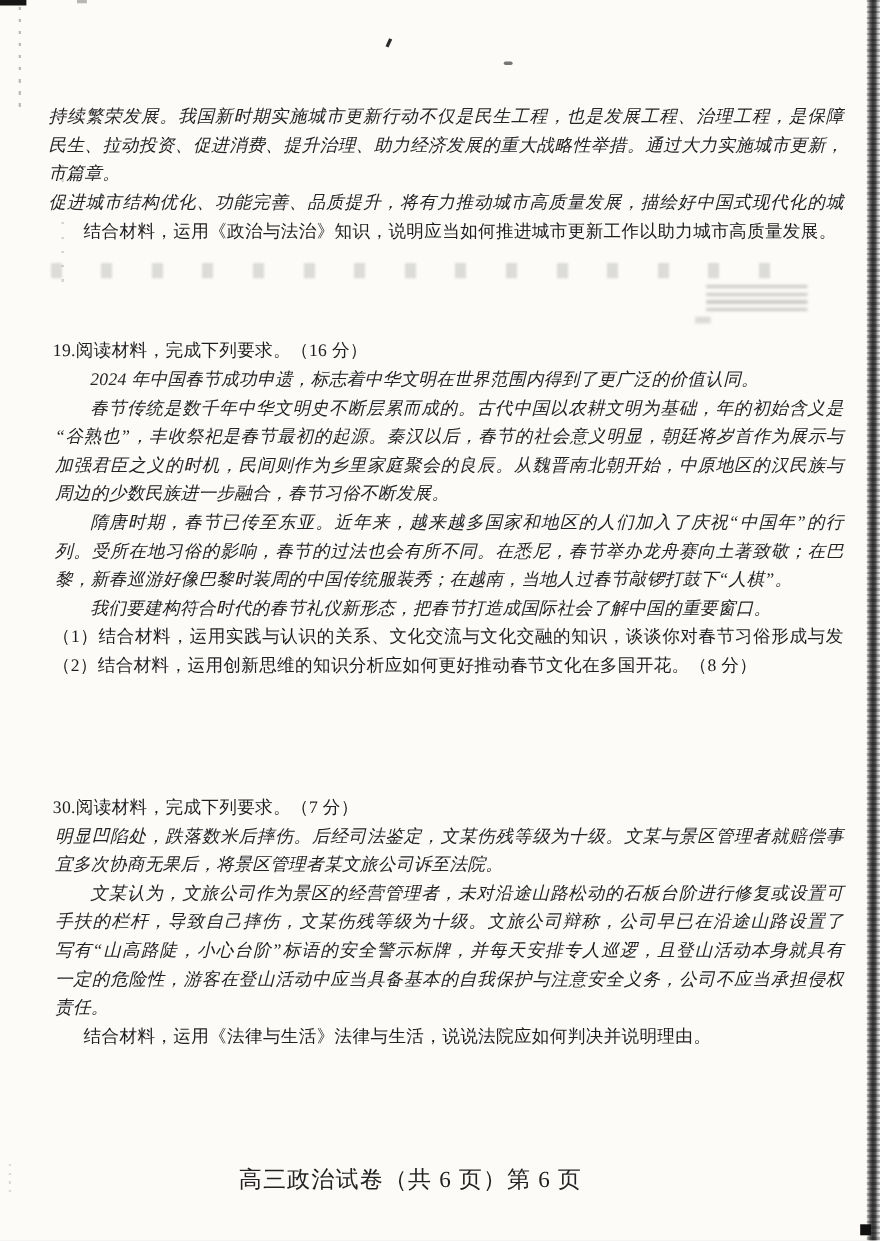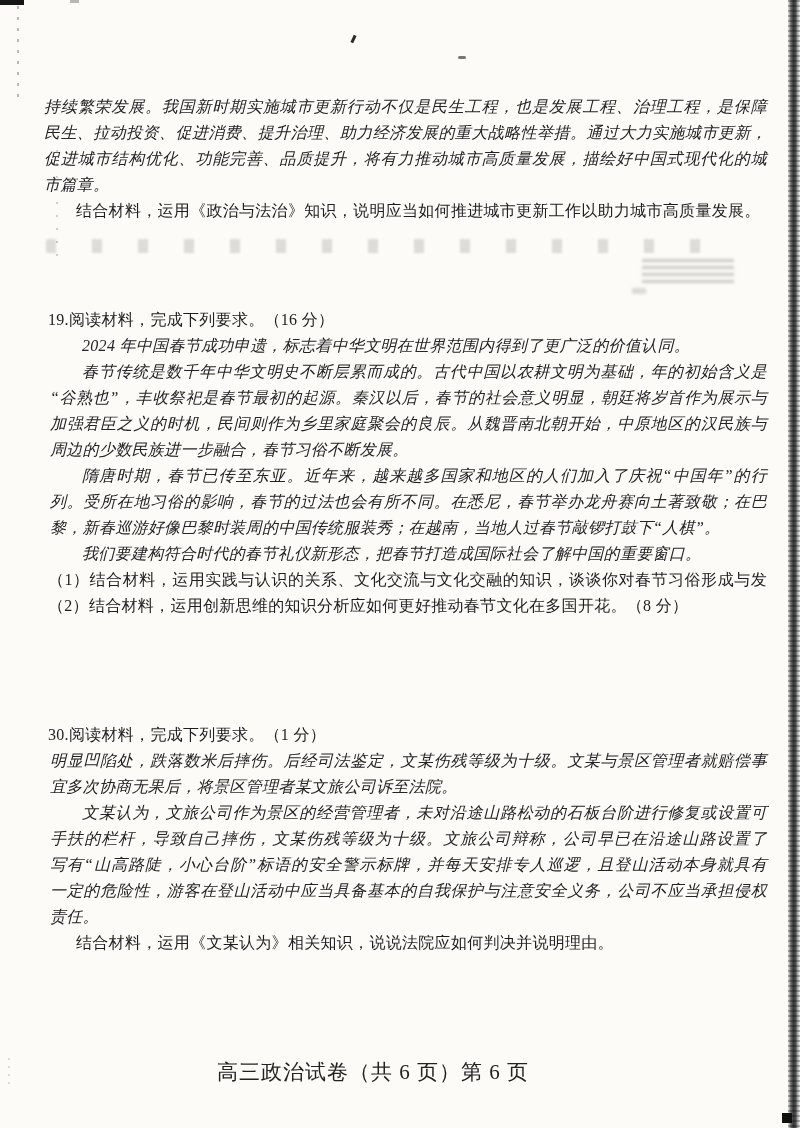--- a/index.html
+++ b/index.html
@@ -74,22 +74,22 @@
   <div class="art art-leftdash3"></div>
   <div class="art noise-row"></div>
   <div class="art noise-blob"></div>
   <div class="art noise-speck"></div>
   <div class="art edge-right"></div>
   <div class="art art-bottomright"></div>
 
   <div class="block" style="top:94px;">
     <div class="line kai fill">持续繁荣发展。我国新时期实施城市更新行动不仅是民生工程，也是发展工程、治理工程，是保障</div>
     <div class="line kai fill">民生、拉动投资、促进消费、提升治理、助力经济发展的重大战略性举措。通过大力实施城市更新，</div>
+    <div class="line kai">市篇章。</div>
     <div class="line kai fill">促进城市结构优化、功能完善、品质提升，将有力推动城市高质量发展，描绘好中国式现代化的城</div>
-    <div class="line kai">市篇章。</div>
     <div class="line song indent2">结合材料，运用《政治与法治》知识，说明应当如何推进城市更新工作以助力城市高质量发展。</div>
   </div>
 
   <div class="block" style="top:307px;">
     <div class="line song heading">
       <span class="qnum">19.</span>
       <span>阅读材料，完成下列要求。（16 分）</span>
     </div>
     <div class="line kai mat indent2">2024 年中国春节成功申遗，标志着中华文明在世界范围内得到了更广泛的价值认同。</div>
     <div class="line kai mat indent2 fill">春节传统是数千年中华文明史不断层累而成的。古代中国以农耕文明为基础，年的初始含义是</div>
@@ -104,27 +104,27 @@
       <span>（1）</span><span>结合材料，运用实践与认识的关系、文化交流与文化交融的知识，谈谈你对春节习俗形成与发</span>
     </div>
     <div class="line song sub">
       <span>（2）</span><span>结合材料，运用创新思维的知识分析应如何更好推动春节文化在多国开花。（8 分）</span>
     </div>
   </div>
 
   <div class="block" style="top:722px;">
     <div class="line song heading">
       <span class="qnum">30.</span>
-      <span>阅读材料，完成下列要求。（1 分）</span>
+      <span>阅读材料，完成下列要求。（7 分）</span>
     </div>
     <div class="line kai mat fill">明显凹陷处，跌落数米后摔伤。后经司法鉴定，文某伤残等级为十级。文某与景区管理者就赔偿事</div>
     <div class="line kai mat">宜多次协商无果后，将景区管理者某文旅公司诉至法院。</div>
     <div class="line kai mat indent2 fill">文某认为，文旅公司作为景区的经营管理者，未对沿途山路松动的石板台阶进行修复或设置可</div>
     <div class="line kai mat fill">手扶的栏杆，导致自己摔伤，文某伤残等级为十级。文旅公司辩称，公司早已在沿途山路设置了</div>
     <div class="line kai mat fill">写有“山高路陡，小心台阶”标语的安全警示标牌，并每天安排专人巡逻，且登山活动本身就具有</div>
     <div class="line kai mat fill">一定的危险性，游客在登山活动中应当具备基本的自我保护与注意安全义务，公司不应当承担侵权</div>
     <div class="line kai mat">责任。</div>
-    <div class="line song indent2">结合材料，运用《文某认为》相关知识，说说法院应如何判决并说明理由。</div>
+    <div class="line song indent2">结合材料，运用《法律与生活》法律与生活，说说法院应如何判决并说明理由。</div>
   </div>
 
   <div class="footer">高三政治试卷（共 6 页）第 6 页</div>
 
 </div>
 
 </body></html>

